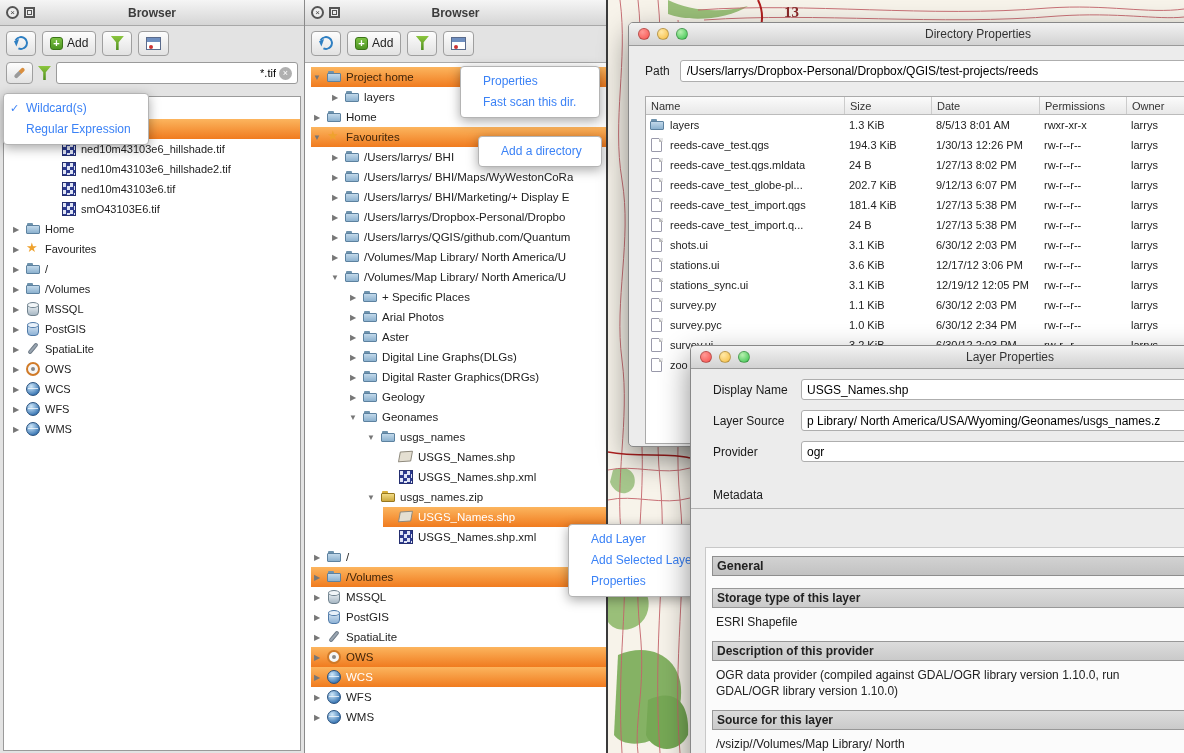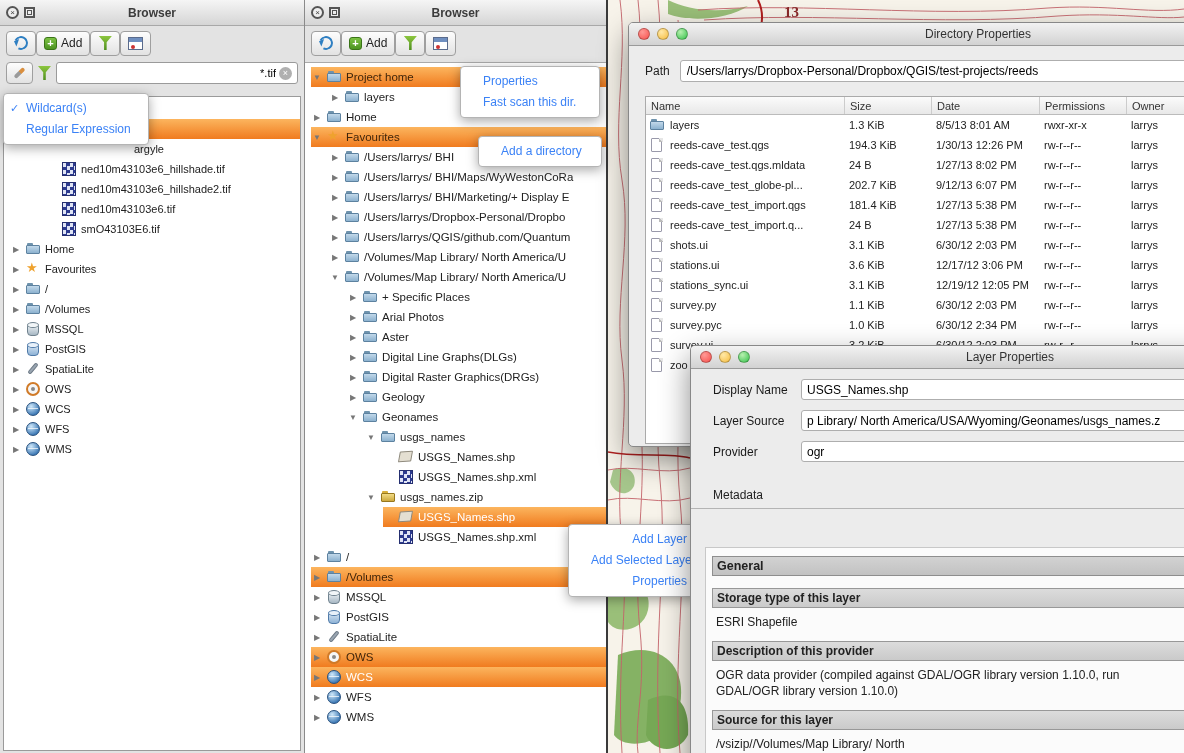--- a/index.html
+++ b/index.html
@@ -12,21 +12,21 @@
 
   
   .panel{position:absolute;top:0;bottom:0;background:#e3e3e3;z-index:5;}
   #left-panel{left:0;width:305px;border-right:1px solid #8a8a8a;}
   #mid-panel{left:305px;width:303px;border-right:2px solid #3a3a3a;}
   .ptitle{height:26px;background:linear-gradient(#f5f5f5,#d5d5d5);border-bottom:1px solid #a8a8a8;display:flex;align-items:center;padding:0 6px;position:relative;}
   .ptitle .t{position:absolute;left:0;right:0;text-align:center;font-weight:bold;color:#3c3c3c;font-size:12px;}
   .dock1{width:13px;height:13px;border:2px solid #555;border-radius:50%;color:#444;font-size:8px;line-height:9px;text-align:center;margin-right:5px;background:#eee;z-index:2;}
   .dock2{width:11px;height:11px;border:2px solid #555;background:#eee;position:relative;z-index:2;}
   .dock2::after{content:"";position:absolute;inset:1px;border:1px solid #555;}
-  .ptools{height:34px;display:flex;align-items:center;padding:0 6px;}
+  .ptools{height:34px;display:flex;align-items:center;gap:6px;padding:0 6px;}
   button{font:inherit;cursor:default;}
   .tbtn{height:25px;min-width:30px;border:1px solid #9f9f9f;border-radius:4px;background:linear-gradient(#fdfdfd,#e2e2e2);display:flex;align-items:center;justify-content:center;gap:4px;padding:0 7px;font-size:12px;color:#222;}
   .rfg{width:14px;height:14px;border:2px solid #2e7fc2;border-radius:50%;border-left-color:transparent;position:relative;transform:rotate(-20deg);display:inline-block;}
   .rfg::after{content:"";position:absolute;left:-5px;top:-3px;border:4px solid transparent;border-right-color:#2e7fc2;transform:rotate(40deg);}
   .addsq{width:13px;height:13px;background:linear-gradient(#7cc243,#4d9422);border:1px solid #3a7417;border-radius:3px;color:#fff;font-weight:bold;font-size:11px;line-height:11px;text-align:center;display:inline-block;}
   .addsq::before{content:"+";}
   .funnel{width:13px;height:14px;display:inline-block;background:linear-gradient(#8cc63f,#4f8f1f);clip-path:polygon(0 0,100% 0,60% 45%,60% 100%,40% 100%,40% 45%);}
   .pwi{width:15px;height:13px;border:1px solid #5a6b8c;background:#fff;position:relative;display:inline-block;}
   .pwi::before{content:"";position:absolute;top:0;left:0;right:0;height:4px;background:#6f8fc0;}
   .pwi::after{content:"";position:absolute;left:2px;top:7px;width:4px;height:4px;background:#cc3333;border-radius:50%;}
@@ -73,21 +73,21 @@
   .icn-file::after{left:1px;top:0;width:11px;height:14px;background:#fff;border:1px solid #99a;border-radius:1px;}
   .icn-file::before{right:2px;top:0;width:4px;height:4px;background:linear-gradient(225deg,#e6e6e6 50%,#bbb 50%);z-index:1;}
 
   
   .menu{position:absolute;background:#fff;border:1px solid #b4b4b4;border-radius:4px;box-shadow:0 3px 12px rgba(0,0,0,.35);padding:4px 0;z-index:40;font-size:12px;}
   .menu .mi{height:21px;line-height:21px;padding:0 12px 0 22px;white-space:nowrap;position:relative;color:#3b82f6;}
   .menu .mi .chk{position:absolute;left:6px;font-size:11px;}
   #filter-menu{left:3px;top:93px;width:146px;}
   #menu-project-home{left:460px;top:66px;width:140px;}
   #menu-favourites{left:478px;top:136px;width:124px;}
-  #menu-layer{left:568px;top:524px;width:132px;z-index:22;text-align:right;}
+  #menu-layer{left:568px;top:524px;width:132px;z-index:22;}
 
   
   .mwin{position:absolute;background:#ececec;border:1px solid #888;border-radius:5px;box-shadow:0 12px 30px rgba(0,0,0,.45);overflow:hidden;}
   #dirprops{left:628px;top:22px;width:700px;height:425px;z-index:20;}
   #layerprops{left:690px;top:345px;width:640px;height:440px;z-index:25;}
   .mtitle{height:23px;background:linear-gradient(#f2f2f2,#d2d2d2);border-bottom:1px solid #9a9a9a;position:relative;display:flex;align-items:center;justify-content:center;font-size:12px;color:#333;}
   .lights{position:absolute;left:9px;top:5px;display:flex;gap:7px;}
   .light{width:12px;height:12px;border-radius:50%;border:1px solid rgba(0,0,0,.25);}
   .light.red{background:radial-gradient(circle at 35% 30%,#ff9a96,#f8504c);}
   .light.yellow{background:radial-gradient(circle at 35% 30%,#ffe9a8,#f6bc3e);}
@@ -181,26 +181,20 @@
         <span class="clearx">×</span>
       </span>
     </div>
     <div class="treebox" id="left-tree">
         <div class="trow" style="padding-left: 42px;">
           <div class="tinner hl">
             <span class="tw"></span>
             <span class="tlabel"></span>
           </div>
         </div>
-        <div class="trow" style="padding-left: 114px;">
-          <div class="tinner">
-            <span class="tw"></span>
-            <span class="tlabel">argyle</span>
-          </div>
-        </div>
         <div class="trow" style="padding-left: 42px;">
           <div class="tinner">
             <span class="tw"></span>
             <span class="icn icn-checker"></span>
             <span class="tlabel">ned10m43103e6_hillshade.tif</span>
           </div>
         </div>
         <div class="trow" style="padding-left: 42px;">
           <div class="tinner">
             <span class="tw"></span>

